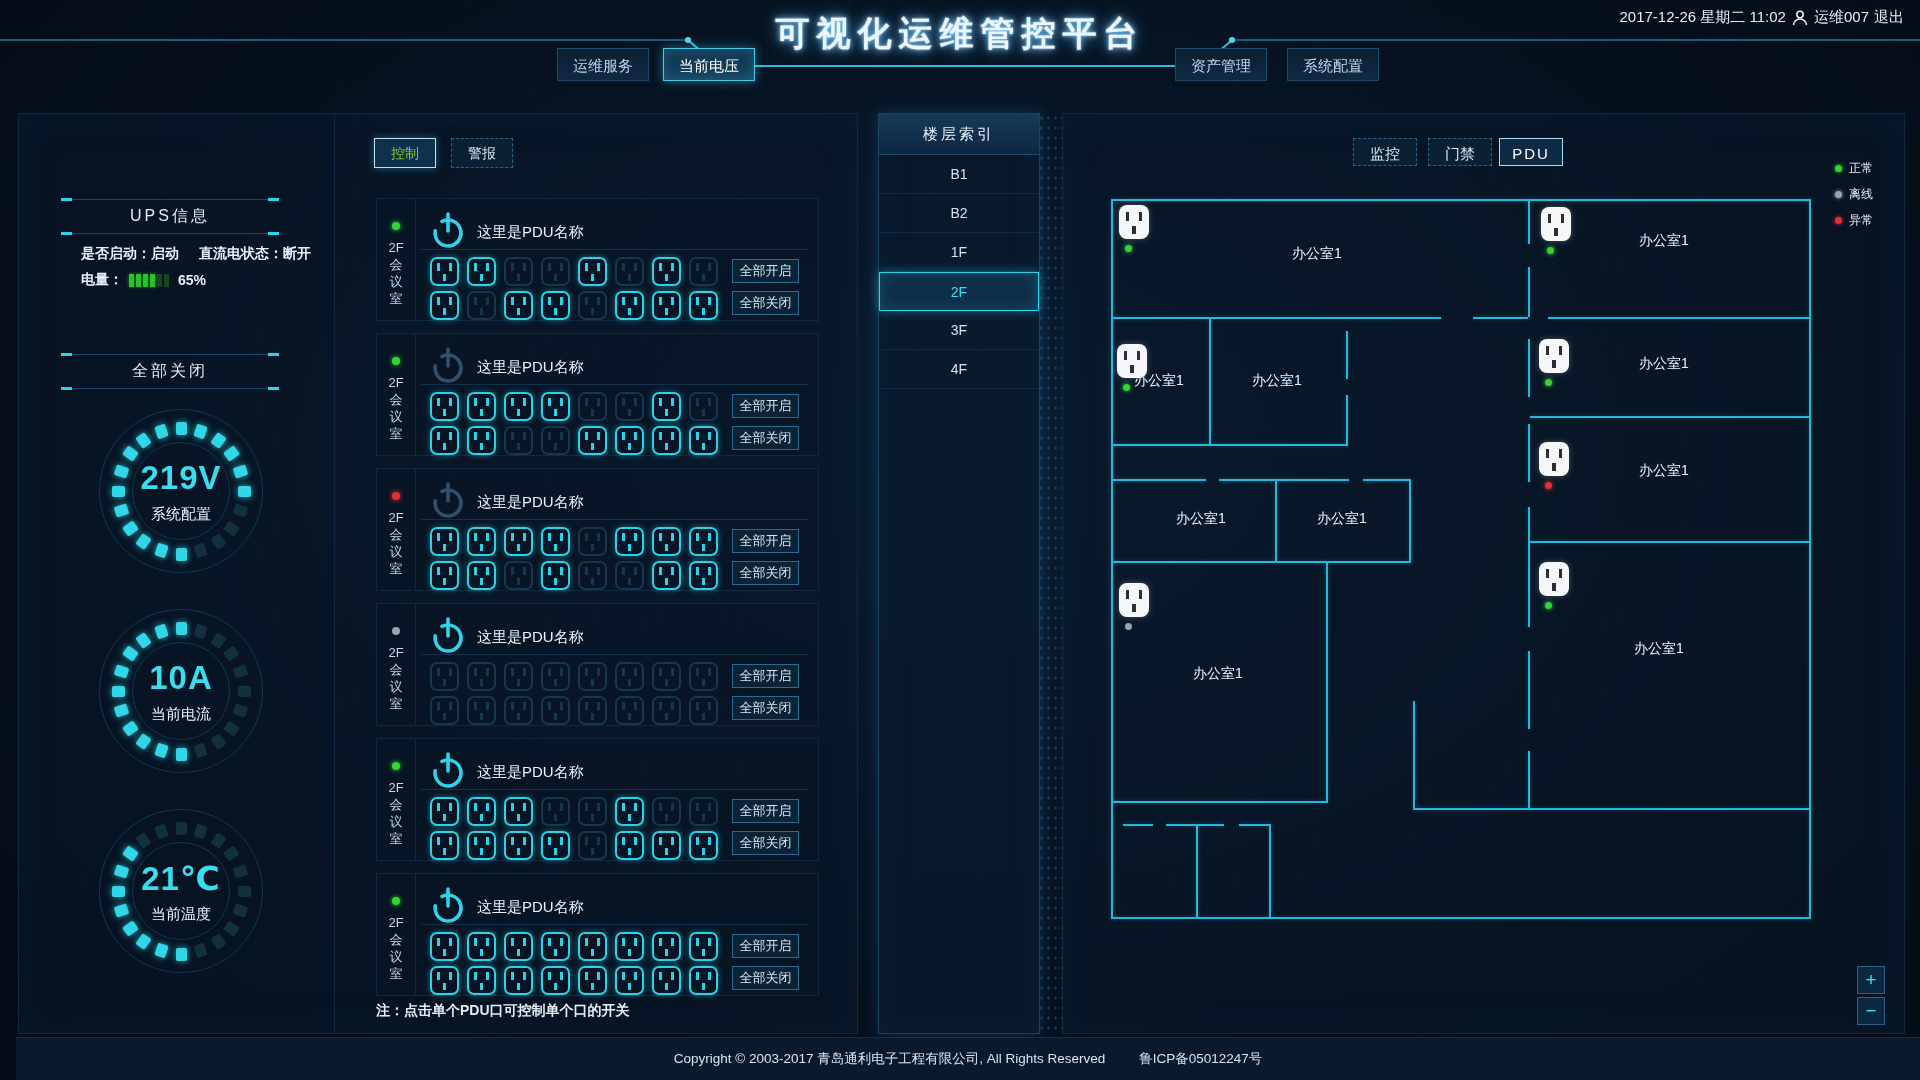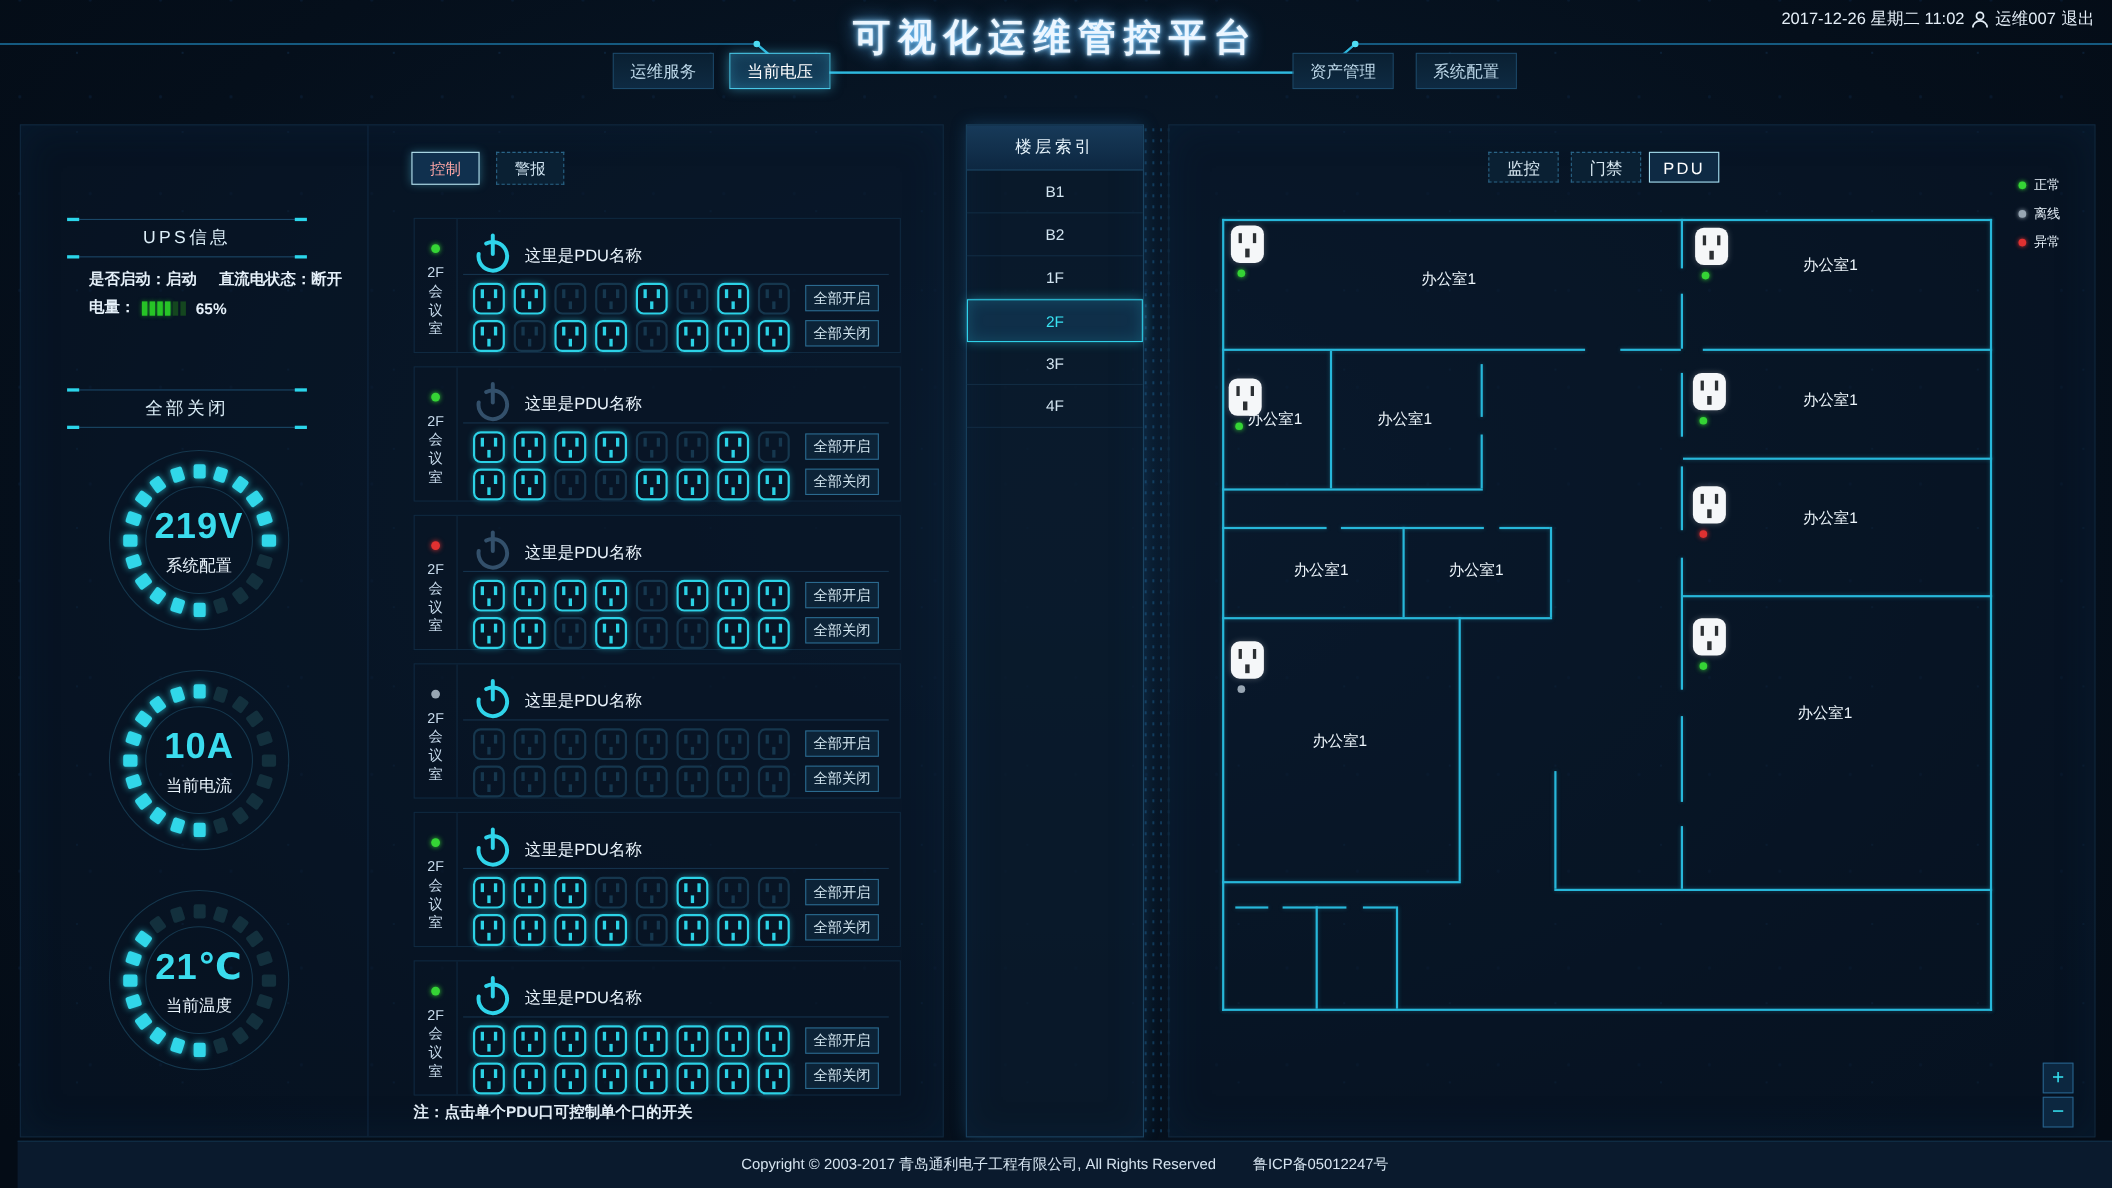--- a/index.html
+++ b/index.html
@@ -33,21 +33,21 @@
   .right-panel{left:1062px;width:843px;height:921px;}
   .particles{position:absolute;left:1038px;top:113px;width:26px;height:921px;opacity:.4;pointer-events:none;
     background-image:radial-gradient(#1f6ea6 1px, transparent 1.3px);background-size:7px 10px;}
 
   
   .lp-divider{position:absolute;left:315px;top:0;bottom:0;width:1px;background:#0f2740;}
   .lp-tab{position:absolute;top:24px;width:62px;height:30px;line-height:28px;text-align:center;font-size:14px;
     color:#cfe3f0;background:#0a2033;border:1px solid #2a6487;cursor:pointer;box-sizing:border-box;}
   .lp-tab.t2{left:432px;border-style:dashed;}
   .lp-tab.t1{left:355px;}
-  .lp-tab.active{border:1px solid #b9e6f2;color:#fca5a5;background:#10304e;box-shadow:0 0 8px rgba(80,200,235,.4);}
+  .lp-tab.active{border:1px solid #b9e6f2;color:#84cc16;background:#10304e;box-shadow:0 0 8px rgba(80,200,235,.4);}
 
   .sec-hdr{position:absolute;left:42px;width:218px;text-align:center;}
   .sec-hdr .ln{height:1px;background:#1a4767;position:relative;}
   .sec-hdr .ln::before,.sec-hdr .ln::after{content:"";position:absolute;top:-1px;width:11px;height:3px;background:#2bd5ea;}
   .sec-hdr .ln::before{left:0}.sec-hdr .ln::after{right:0}
   .sec-hdr .t{font-size:16px;color:#dceef8;letter-spacing:3px;padding:6px 0;}
   .sh-ups{top:85px}.sh-power{top:240px}
 
   .ups-text{position:absolute;font-size:14px;color:#e5f0f9;font-weight:bold;}
   .ups-start{left:62px;top:131px}.ups-dc{left:180px;top:131px}

